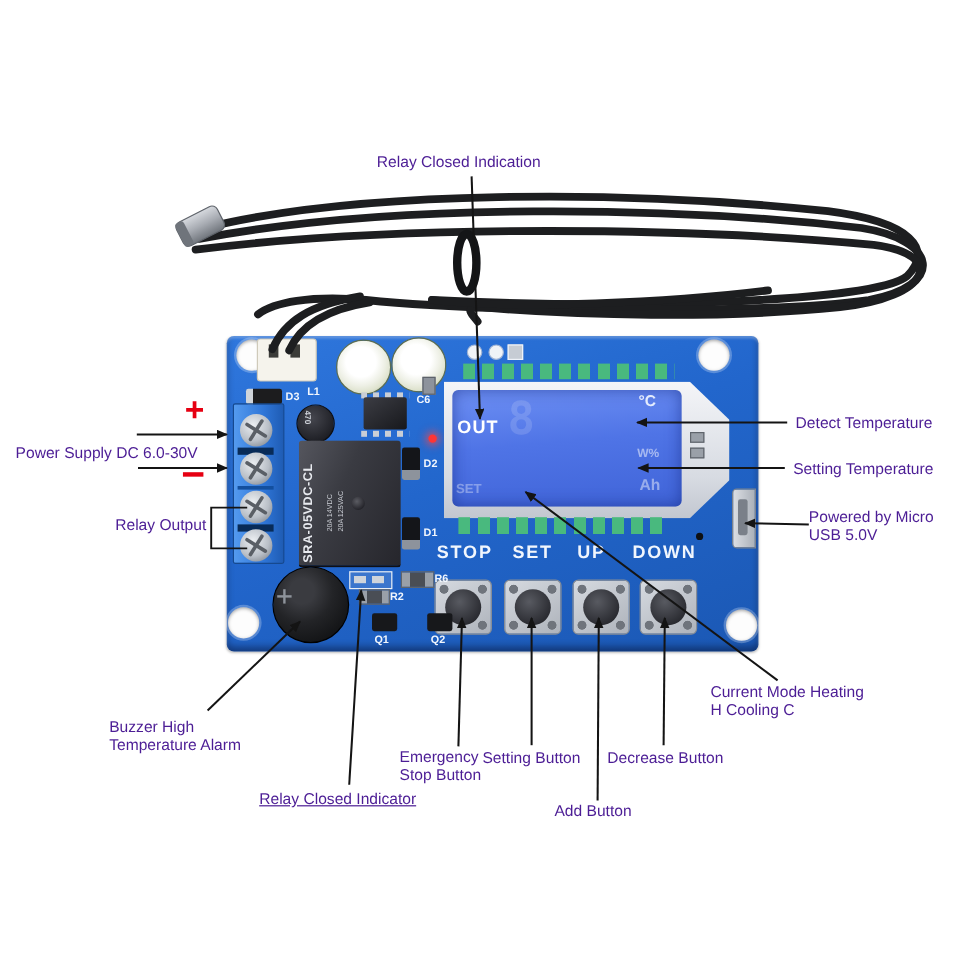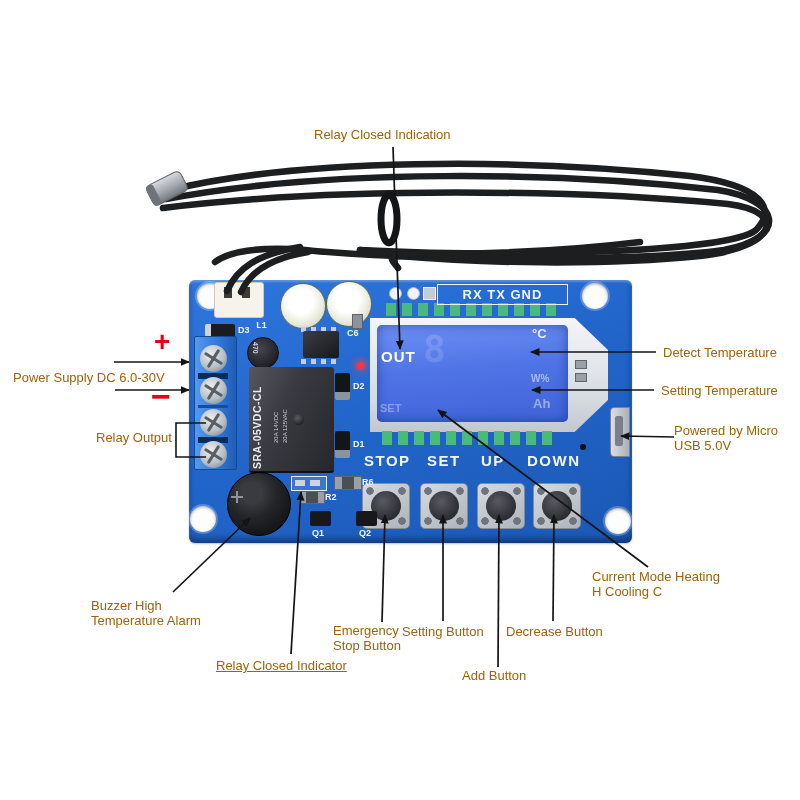--- a/index.html
+++ b/index.html
@@ -1,19 +1,19 @@
 <!DOCTYPE html>
 <html><head>
 <meta charset="utf-8">
 <style>
   html,body{margin:0;padding:0;background:#fff;}
   .canvas{position:relative;width:800px;height:800px;background:#ffffff;overflow:hidden;
           font-family:"Liberation Sans",sans-serif;}
   .abs{position:absolute;}
-  .lbl{position:absolute;font:13px/15px "Liberation Sans",sans-serif;color:#a16207;white-space:nowrap;}
+  .lbl{position:absolute;font:13px/15px "Liberation Sans",sans-serif;color:#4c1d95;white-space:nowrap;}
   .silk{position:absolute;color:#f1f6fd;font-family:"Liberation Sans",sans-serif;font-weight:bold;white-space:nowrap;}
   .board{position:absolute;left:189px;top:280px;width:443px;height:263px;border-radius:6px;
          background:linear-gradient(160deg,#2f77dd 0%,#2266cc 45%,#1b58b4 100%);
          box-shadow:inset 0 2px 2px rgba(255,255,255,.25), inset 0 -4px 6px rgba(0,0,20,.4), 0 1px 2px rgba(0,0,0,.25);}
   .hole{position:absolute;width:26px;height:26px;border-radius:50%;background:#fdfdfd;
         box-shadow:inset 0 1px 3px rgba(0,0,0,.35), 0 0 0 2px rgba(255,255,255,.25);}
   .cap{position:absolute;width:44px;height:44px;border-radius:50%;border:1px solid #5c6d52;
        background:radial-gradient(circle at 45% 40%, #ffffff 0 35%, #eef0e6 55%, #dfe3cf 70%, #c3cca6 82%, #8a9a78 100%);}
   .screw{position:absolute;width:27px;height:27px;border-radius:50%;
          background:radial-gradient(circle at 40% 35%, #eceff2, #b9bfc7 55%, #8f959d 80%, #666c74 100%);}
@@ -49,21 +49,21 @@
   <div class="abs" style="left:214px;top:282px;width:48px;height:34px;background:#f5f3ec;border:1px solid #cfcaba;border-radius:3px;"></div>
   <div class="abs" style="left:224px;top:287px;width:8px;height:11px;background:#3b3b38;"></div>
   <div class="abs" style="left:242px;top:287px;width:8px;height:11px;background:#3b3b38;"></div>
 
   <div class="cap" style="left:280px;top:283px;"></div>
   <div class="cap" style="left:326px;top:281px;"></div>
 
   <div class="abs" style="left:205px;top:324px;width:30px;height:13px;border-radius:2px;background:linear-gradient(90deg,#cfd4da 0 6px,#1c1c1e 6px);"></div>
   <div class="silk" style="left:238px;top:325px;font-size:9px;">D3</div>
 
-  <div class="silk" style="left:256px;top:321px;font-size:9px;font-family:Liberation Mono, monospace;">L1</div>
+  <div class="silk" style="left:256px;top:321px;font-size:9px;">L1</div>
   <div class="abs" style="left:247px;top:337px;width:30px;height:30px;border-radius:50%;border:1px solid #0d0d10;background:radial-gradient(circle at 40% 35%,#45464e,#202127 70%,#121318 100%);">
     <span class="abs" style="left:11px;top:4px;color:#cfd3da;font-size:7px;font-weight:bold;transform:rotate(90deg);transform-origin:left top;">470</span>
   </div>
 
   <div class="abs" style="left:301px;top:327px;width:40px;height:5px;background:repeating-linear-gradient(90deg,#c9ced6 0 5px,transparent 5px 10px);"></div>
   <div class="abs" style="left:301px;top:359px;width:40px;height:5px;background:repeating-linear-gradient(90deg,#c9ced6 0 5px,transparent 5px 10px);"></div>
   <div class="abs" style="left:303px;top:331px;width:36px;height:27px;border-radius:2px;background:linear-gradient(145deg,#3c3d44,#17181c);"></div>
 
   <div class="abs" style="left:352px;top:314px;width:9px;height:13px;background:#8d939c;border:1px solid #5d626a;"></div>
   <div class="silk" style="left:347px;top:328px;font-size:9px;">C6</div>
@@ -99,23 +99,20 @@
   <div class="lcdtext" style="left:531px;top:374px;font-family:'Liberation Sans',sans-serif;font-size:10px;color:rgba(255,255,255,.5);">W%</div>
   <div class="lcdtext" style="left:533px;top:397px;font-family:'Liberation Sans',sans-serif;font-size:13px;color:rgba(255,255,255,.45);">Ah</div>
   <div class="lcdtext" style="left:380px;top:403px;font-family:'Liberation Sans',sans-serif;font-size:11px;color:rgba(255,255,255,.35);">SET</div>
 
   <div class="pins" style="left:386px;top:303px;width:176px;"></div>
   <div class="pins" style="left:382px;top:431px;width:176px;height:14px;"></div>
 
   <div class="abs" style="left:389px;top:287px;width:11px;height:11px;border-radius:50%;background:#f0f3f7;border:1px solid #9fb3d4;"></div>
   <div class="abs" style="left:407px;top:287px;width:11px;height:11px;border-radius:50%;background:#f0f3f7;border:1px solid #9fb3d4;"></div>
   <div class="abs" style="left:423px;top:287px;width:11px;height:11px;background:#c6ccd4;border:1px solid #eef2f8;"></div>
-  <div class="abs" style="left:437px;top:284px;width:129px;height:19px;border:1.5px solid #eef3fa;display:flex;align-items:center;justify-content:center;">
-    <span class="silk" style="position:static;font-size:13px;letter-spacing:1px;">RX TX GND</span>
-  </div>
 
   <div class="abs" style="left:610px;top:407px;width:18px;height:48px;border:1px solid #7d838c;border-radius:4px 0 0 4px;background:linear-gradient(90deg,#dcdfe4,#aab0b8);"></div>
   <div class="abs" style="left:615px;top:416px;width:8px;height:30px;background:#7a8089;border-radius:2px;"></div>
 
   <div class="silk" style="left:364px;top:452px;font-size:15px;letter-spacing:1.5px;">STOP</div>
   <div class="silk" style="left:427px;top:452px;font-size:15px;letter-spacing:1.5px;">SET</div>
   <div class="silk" style="left:481px;top:452px;font-size:15px;letter-spacing:1.5px;">UP</div>
   <div class="silk" style="left:527px;top:452px;font-size:15px;letter-spacing:1.5px;">DOWN</div>
 
   <div class="switch" style="left:362px;top:483px;">

